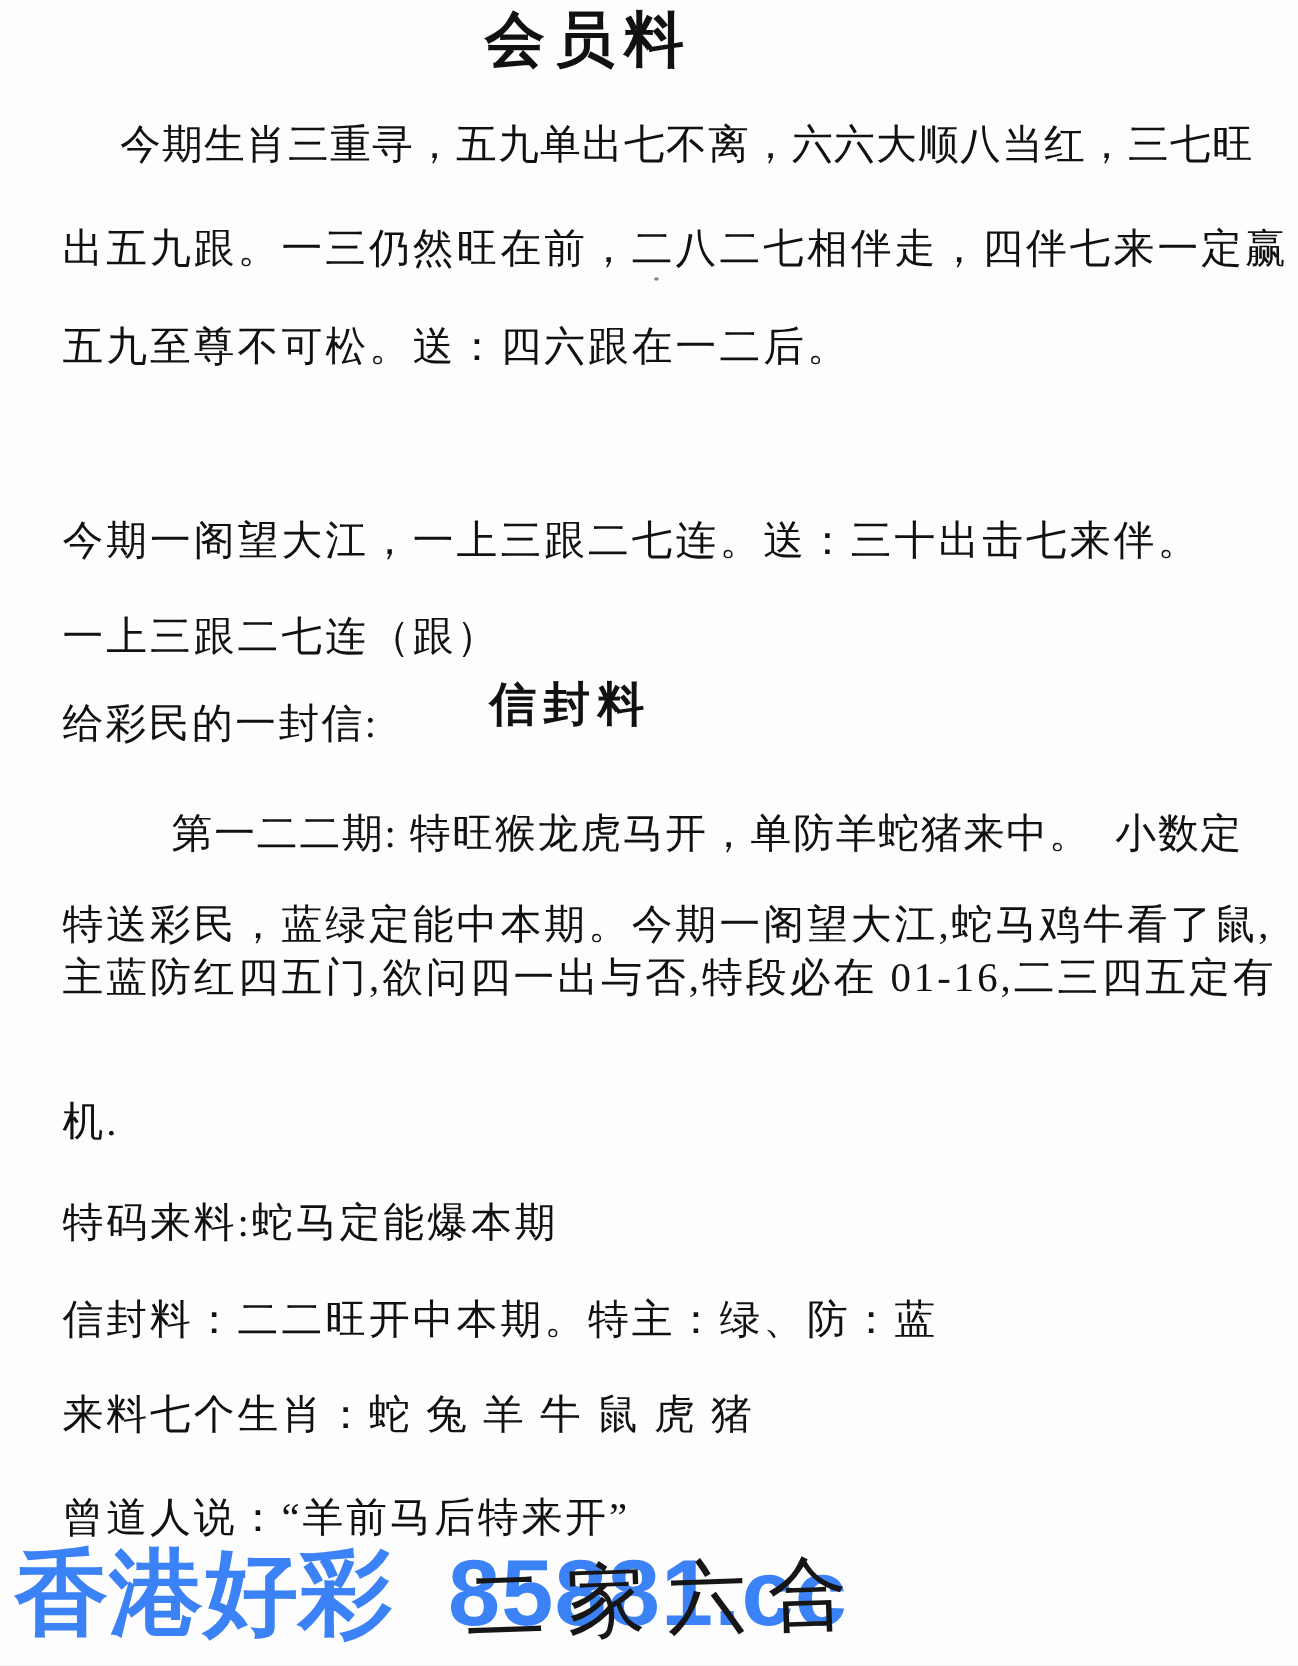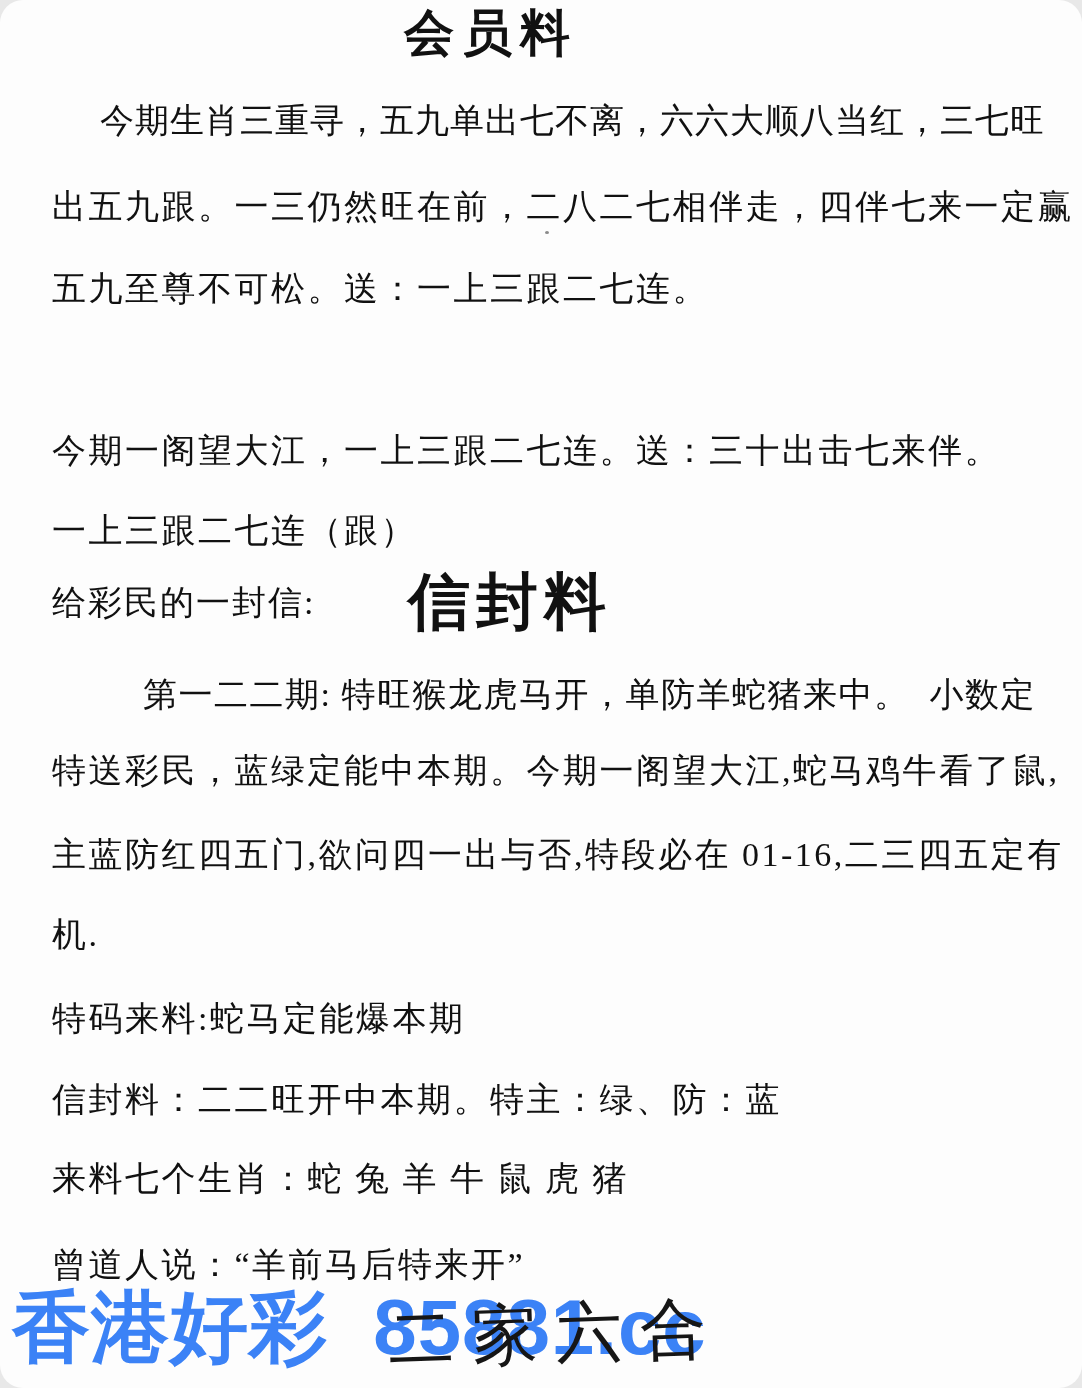--- a/index.html
+++ b/index.html
@@ -9,21 +9,20 @@
   }
   .page {
     position: relative;
     width: 1082px;
     height: 1388px;
     margin: 0 auto;
     background: #fdfdfd;
     overflow: hidden;
     font-family: "Liberation Serif", "DejaVu Serif", serif;
     color: #111;
-    border-radius: 23px;
   }
   .doc-title {
     position: absolute;
     top: 0px;
     left: 404px;
     font-size: 50px;
     font-weight: bold;
     letter-spacing: 8px;
     white-space: pre;
   }
@@ -41,21 +40,21 @@
     top: 580px;
     left: 52px;
     font-size: 34px;
     letter-spacing: 2px;
     white-space: pre;
   }
   .envelope-title {
     position: absolute;
     top: 560px;
     left: 408px;
-    font-size: 62px;
+    font-size: 39px;
     font-weight: bold;
     letter-spacing: 6px;
     white-space: pre;
   }
   .artifact-dot {
     position: absolute;
     top: 231px;
     left: 545px;
     width: 4px;
     height: 3px;
@@ -89,37 +88,37 @@
   }
   
   .m0 { top: 98px; }
   .m1 { top: 184px; }
   .m2 { top: 266px; }
   .m3 { top: 348px; }
   .m4 { top: 428px; }
   .m5 { top: 508px; }
   .e0 { top: 672px; }
   .e1 { top: 748px; }
-  .e2 { top: 832px; }
+  .e2 { top: 792px; }
   .e3 { top: 912px; }
   .e4 { top: 996px; }
   .e5 { top: 1077px; }
   .e6 { top: 1156px; }
   .e7 { top: 1242px; }
 </style>
 </head>
 <body>
 
 <div class="page">
 
   <div class="doc-title">会员料</div>
 
   <div class="line indent-1 m0">今期生肖三重寻，五九单出七不离，六六大顺八当红，三七旺</div>
   <div class="line m1">出五九跟。一三仍然旺在前，二八二七相伴走，四伴七来一定赢，</div>
-  <div class="line m2">五九至尊不可松。送：一上三跟二七连。</div>
+  <div class="line m2">五九至尊不可松。送：四六跟在一二后。</div>
   <div class="line m4">今期一阁望大江，一上三跟二七连。送：三十出击七来伴。</div>
   <div class="line m5">一上三跟二七连（跟）</div>
 
   <div class="artifact-dot"></div>
 
   <div class="letter-label">给彩民的一封信:</div>
   <div class="envelope-title">信封料</div>
 
   <div class="line indent-2 e0">第一二二期: 特旺猴龙虎马开，单防羊蛇猪来中。  小数定</div>
   <div class="line e1">特送彩民，蓝绿定能中本期。今期一阁望大江,蛇马鸡牛看了鼠,</div>

